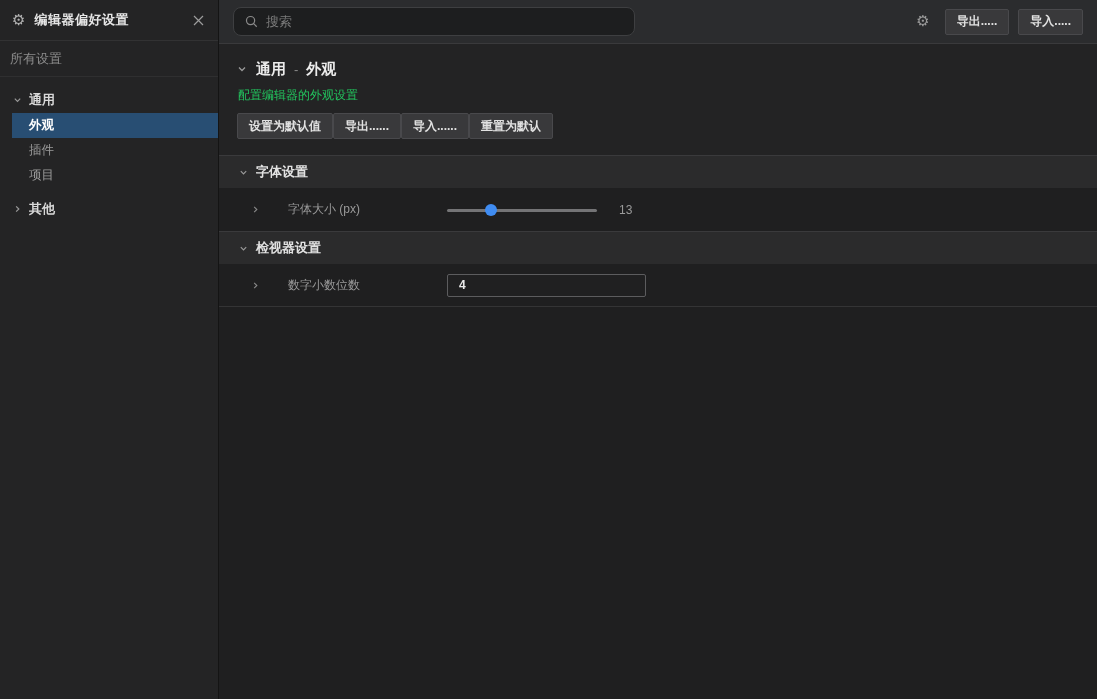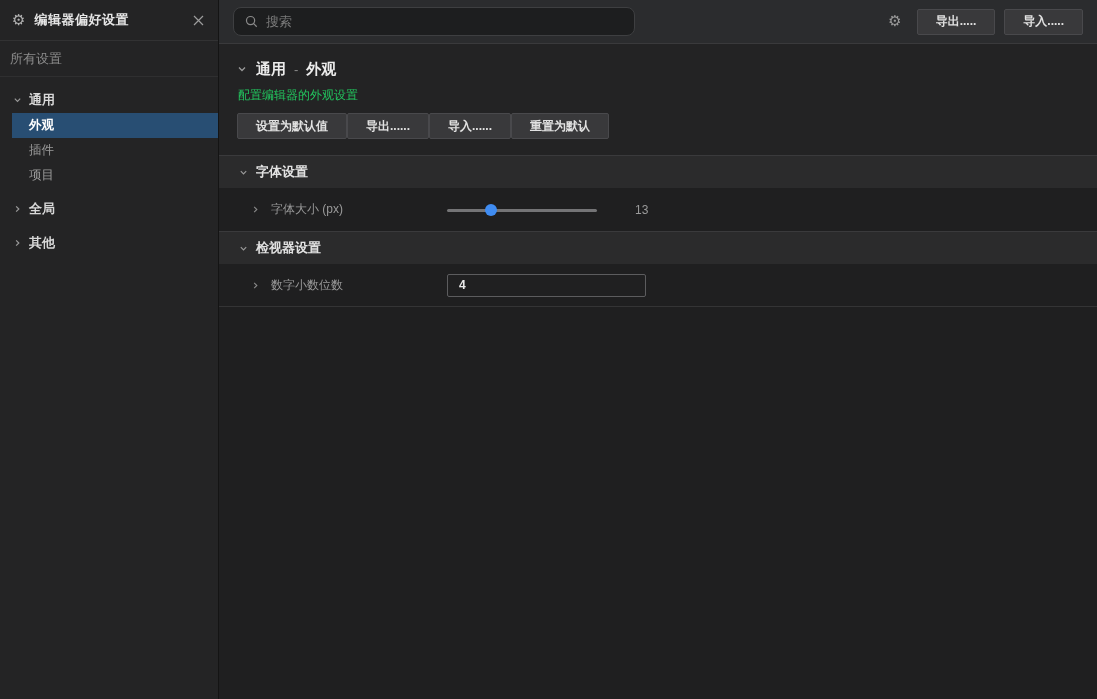--- a/index.html
+++ b/index.html
@@ -29,45 +29,45 @@
 
   
   .main { flex:1; display:flex; flex-direction:column; background:#232324; min-width:0; }
   .topbar { height:44px; flex:0 0 44px; background:#2b2c2e; border-bottom:1px solid #3a3a3c; display:flex; align-items:center; padding:0 14px; }
   .searchbox { width:402px; height:29px; background:#1d1e1f; border:1px solid #3e3f41; border-radius:8px; display:flex; align-items:center; padding:0 11px; gap:8px; }
   .searchbox svg { flex:0 0 auto; color:#8a8a8a; }
   .searchbox input { flex:1; background:transparent; border:0; outline:none; color:#e5e5e5; font-size:13px; font-family:inherit; }
   .searchbox input::placeholder { color:#7c7c7c; }
   .topbar-right { margin-left:auto; display:flex; align-items:center; gap:9px; }
   .topbar-right .gear-glyph { color:#9a9a9a; margin-right:6px; cursor:pointer; }
-  .btn { height:26px; padding:0 18px; background:#39393b; border:1px solid #49494c; border-radius:2px; color:#e2e2e2; font-size:12px; font-weight:bold; font-family:inherit; display:inline-flex; align-items:center; cursor:pointer; white-space:nowrap; }
+  .btn { height:26px; padding:0 11px; background:#39393b; border:1px solid #49494c; border-radius:2px; color:#e2e2e2; font-size:12px; font-weight:bold; font-family:inherit; display:inline-flex; align-items:center; cursor:pointer; white-space:nowrap; }
 
   .content { flex:1; display:flex; flex-direction:column; min-height:0; }
   .content-head { padding:14px 18px 0 18px; }
   .breadcrumb { display:flex; align-items:center; height:22px; }
   .breadcrumb .chev { color:#9a9a9a; display:flex; margin-right:9px; }
   .crumb-strong { font-size:15px; font-weight:bold; color:#ececec; }
   .crumb-sep { color:#8a8a8a; font-size:13px; margin:0 8px; }
   .page-desc { margin-top:7px; padding-left:1px; color:#22c55e; font-size:12px; height:15px; }
   .actions { display:flex; margin:11px 0 16px 0;align-items:center; }
 
   .section-header { height:33px; flex:0 0 33px; background:#2b2b2c; border-top:1px solid #3a3a3c; display:flex; align-items:center; padding-left:20px; gap:8px; cursor:pointer; }
   .section-header .chev { color:#9a9a9a; display:flex; }
   .section-title { font-weight:bold; font-size:13px; color:#e2e2e2; }
   .setting-row { height:43px; flex:0 0 43px; background:#1f1f20; display:flex; align-items:center; padding-left:32px; }
-  .row-label-wrap { width:196px; flex:0 0 196px; display:flex; align-items:center; gap:11px;text-align:right; }
+  .row-label-wrap { width:196px; flex:0 0 196px; display:flex; align-items:center; gap:28px;text-align:right; }
   .row-chevron { color:#8a8a8a; display:flex; cursor:pointer; }
   .row-label { color:#9a9a9a; font-size:12px; }
   .last-row { border-bottom:1px solid #343435; }
 
   .slider-wrap { display:flex; align-items:center; }
   .slider { position:relative; width:150px; height:12px; cursor:pointer; }
   .slider-track { position:absolute; left:0; right:0; top:5px; height:3px; background:#747476; border-radius:2px; }
   .slider-thumb { position:absolute; top:0; left:29%; width:12px; height:12px; margin-left:-6px; border-radius:50%; }
-  .slider-value { margin-left:38px; color:#9a9a9a; font-size:12px; }
+  .slider-value { margin-left:22px; color:#9a9a9a; font-size:12px; }
 
   .number-input { width:199px; height:23px; background:#202021; border:1px solid #5c5c5e; border-radius:2px; color:#eaeaea; font-size:12px; font-weight:bold; padding:0 11px; outline:none; font-family:inherit; }
 
   .filler { flex:1; background:#1f1f20; }
 </style>
 </head>
 <body>
 
 <div class="app">
 
@@ -101,28 +101,20 @@
       </div>
       <div class="tree-row">
         <span class="tree-label">项目</span>
       </div>
       <div class="tree-row parent">
         <span class="tree-chevron">
           <svg width="9" height="9" viewBox="0 0 10 10">
               <polyline points="3.5,2 6.5,5 3.5,8" fill="none" stroke="currentColor" stroke-width="1.3"></polyline>
             </svg>
         </span>
-        <span class="tree-label">全局</span>
-      </div>
-      <div class="tree-row parent">
-        <span class="tree-chevron">
-          <svg width="9" height="9" viewBox="0 0 10 10">
-              <polyline points="3.5,2 6.5,5 3.5,8" fill="none" stroke="currentColor" stroke-width="1.3"></polyline>
-            </svg>
-        </span>
         <span class="tree-label">其他</span>
       </div>
     </nav>
   </aside>
 
   <div class="main">
 
     <div class="topbar">
       <div class="searchbox">
         <svg width="13" height="13" viewBox="0 0 14 14">

